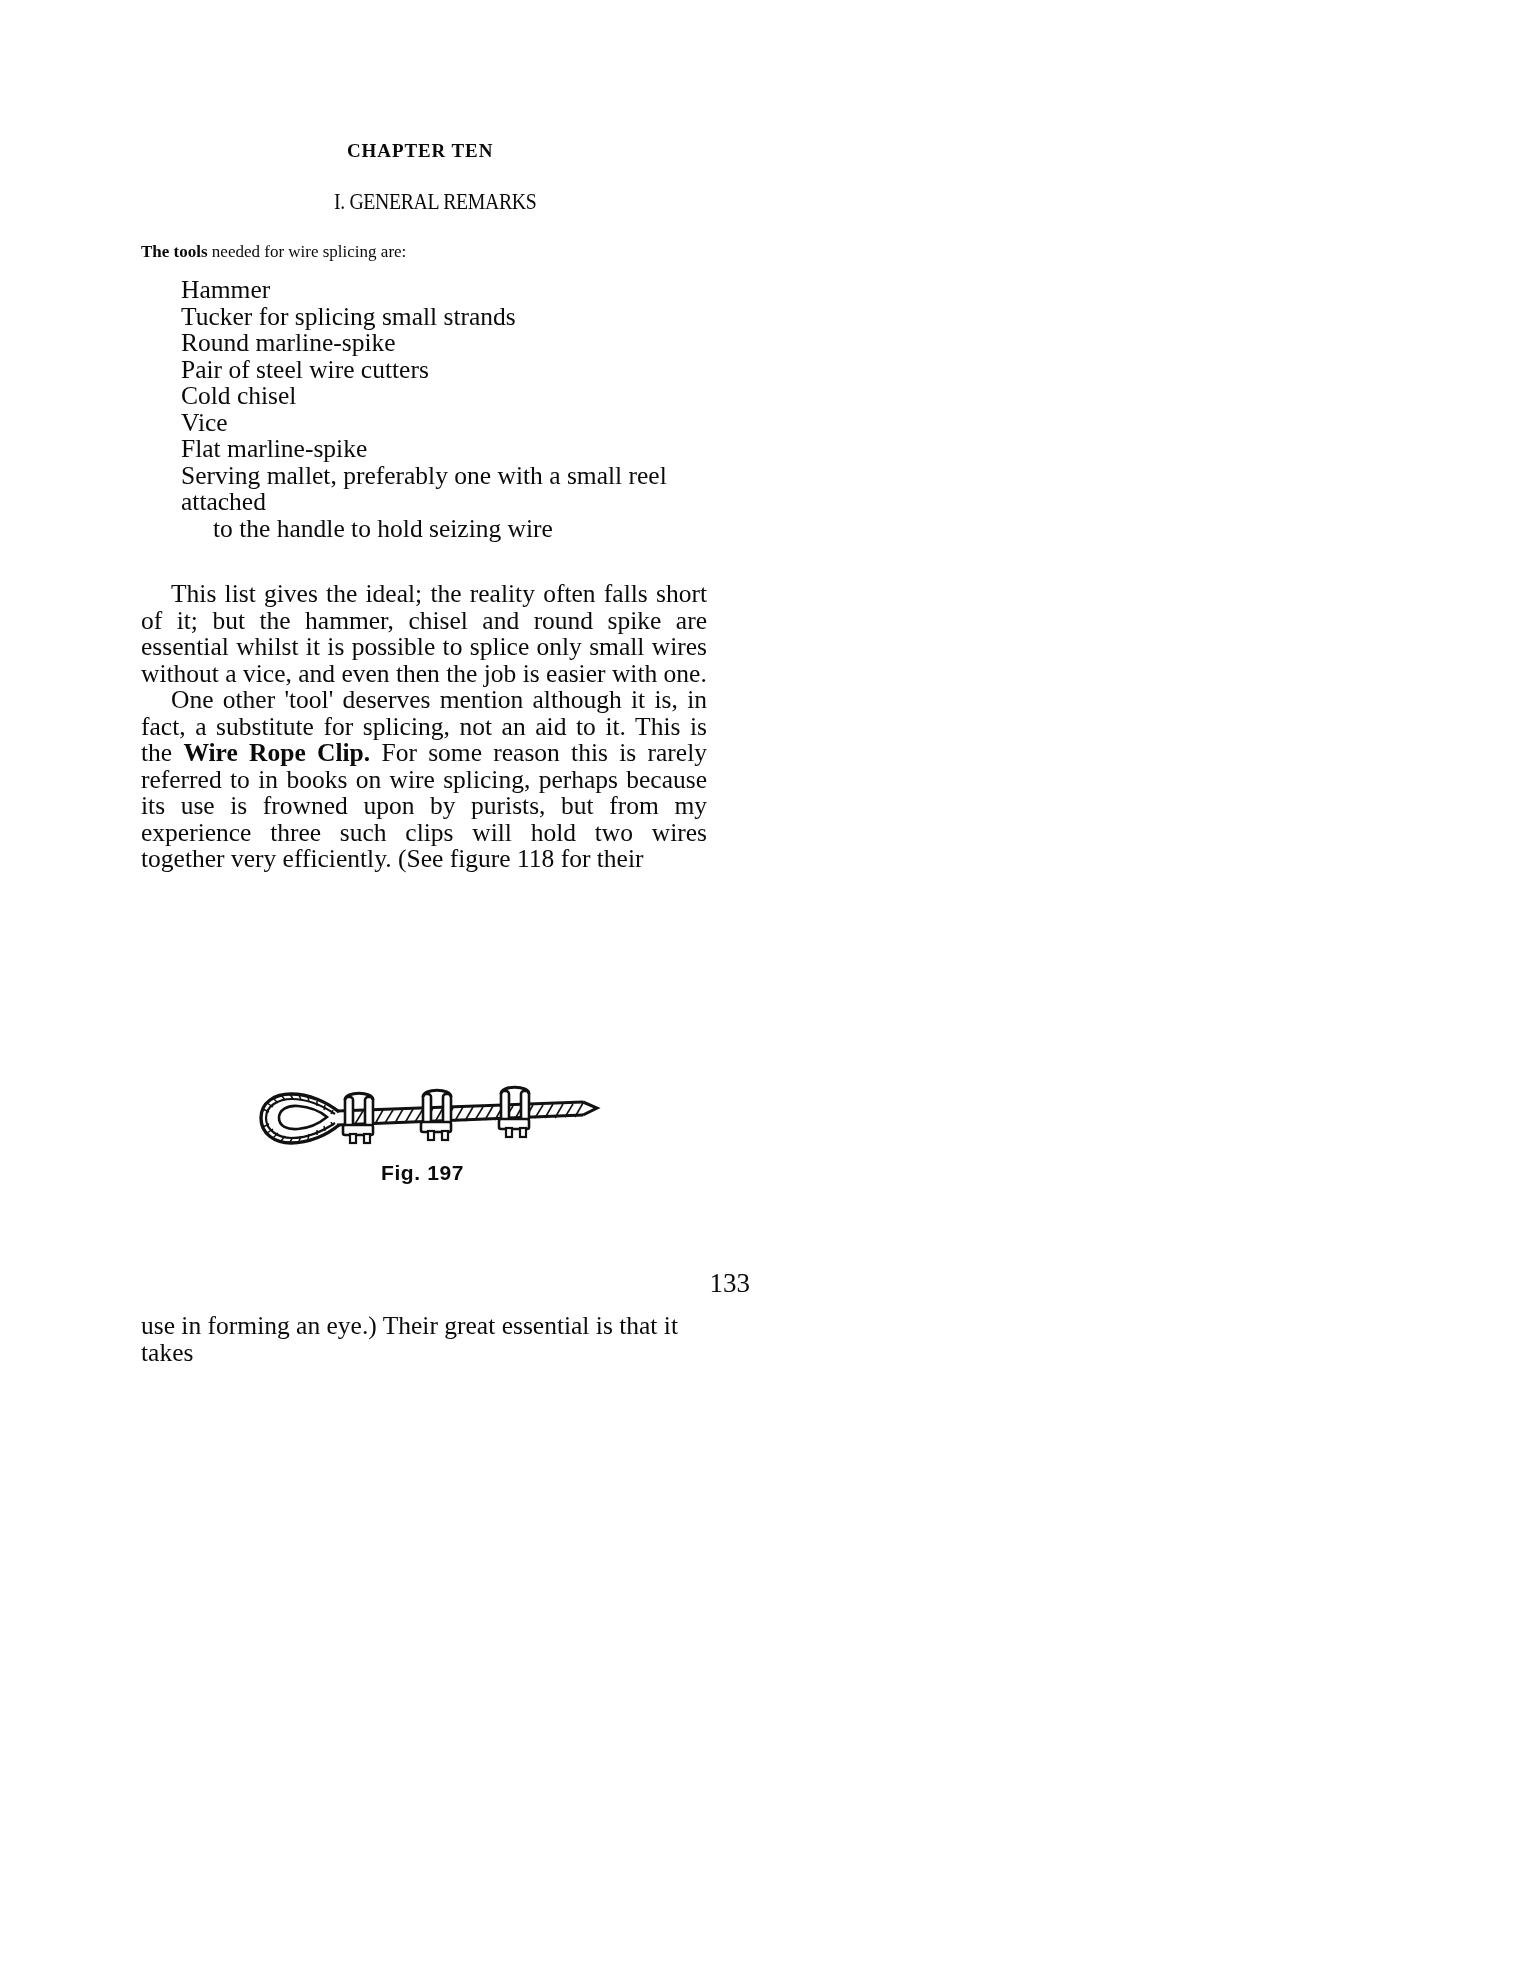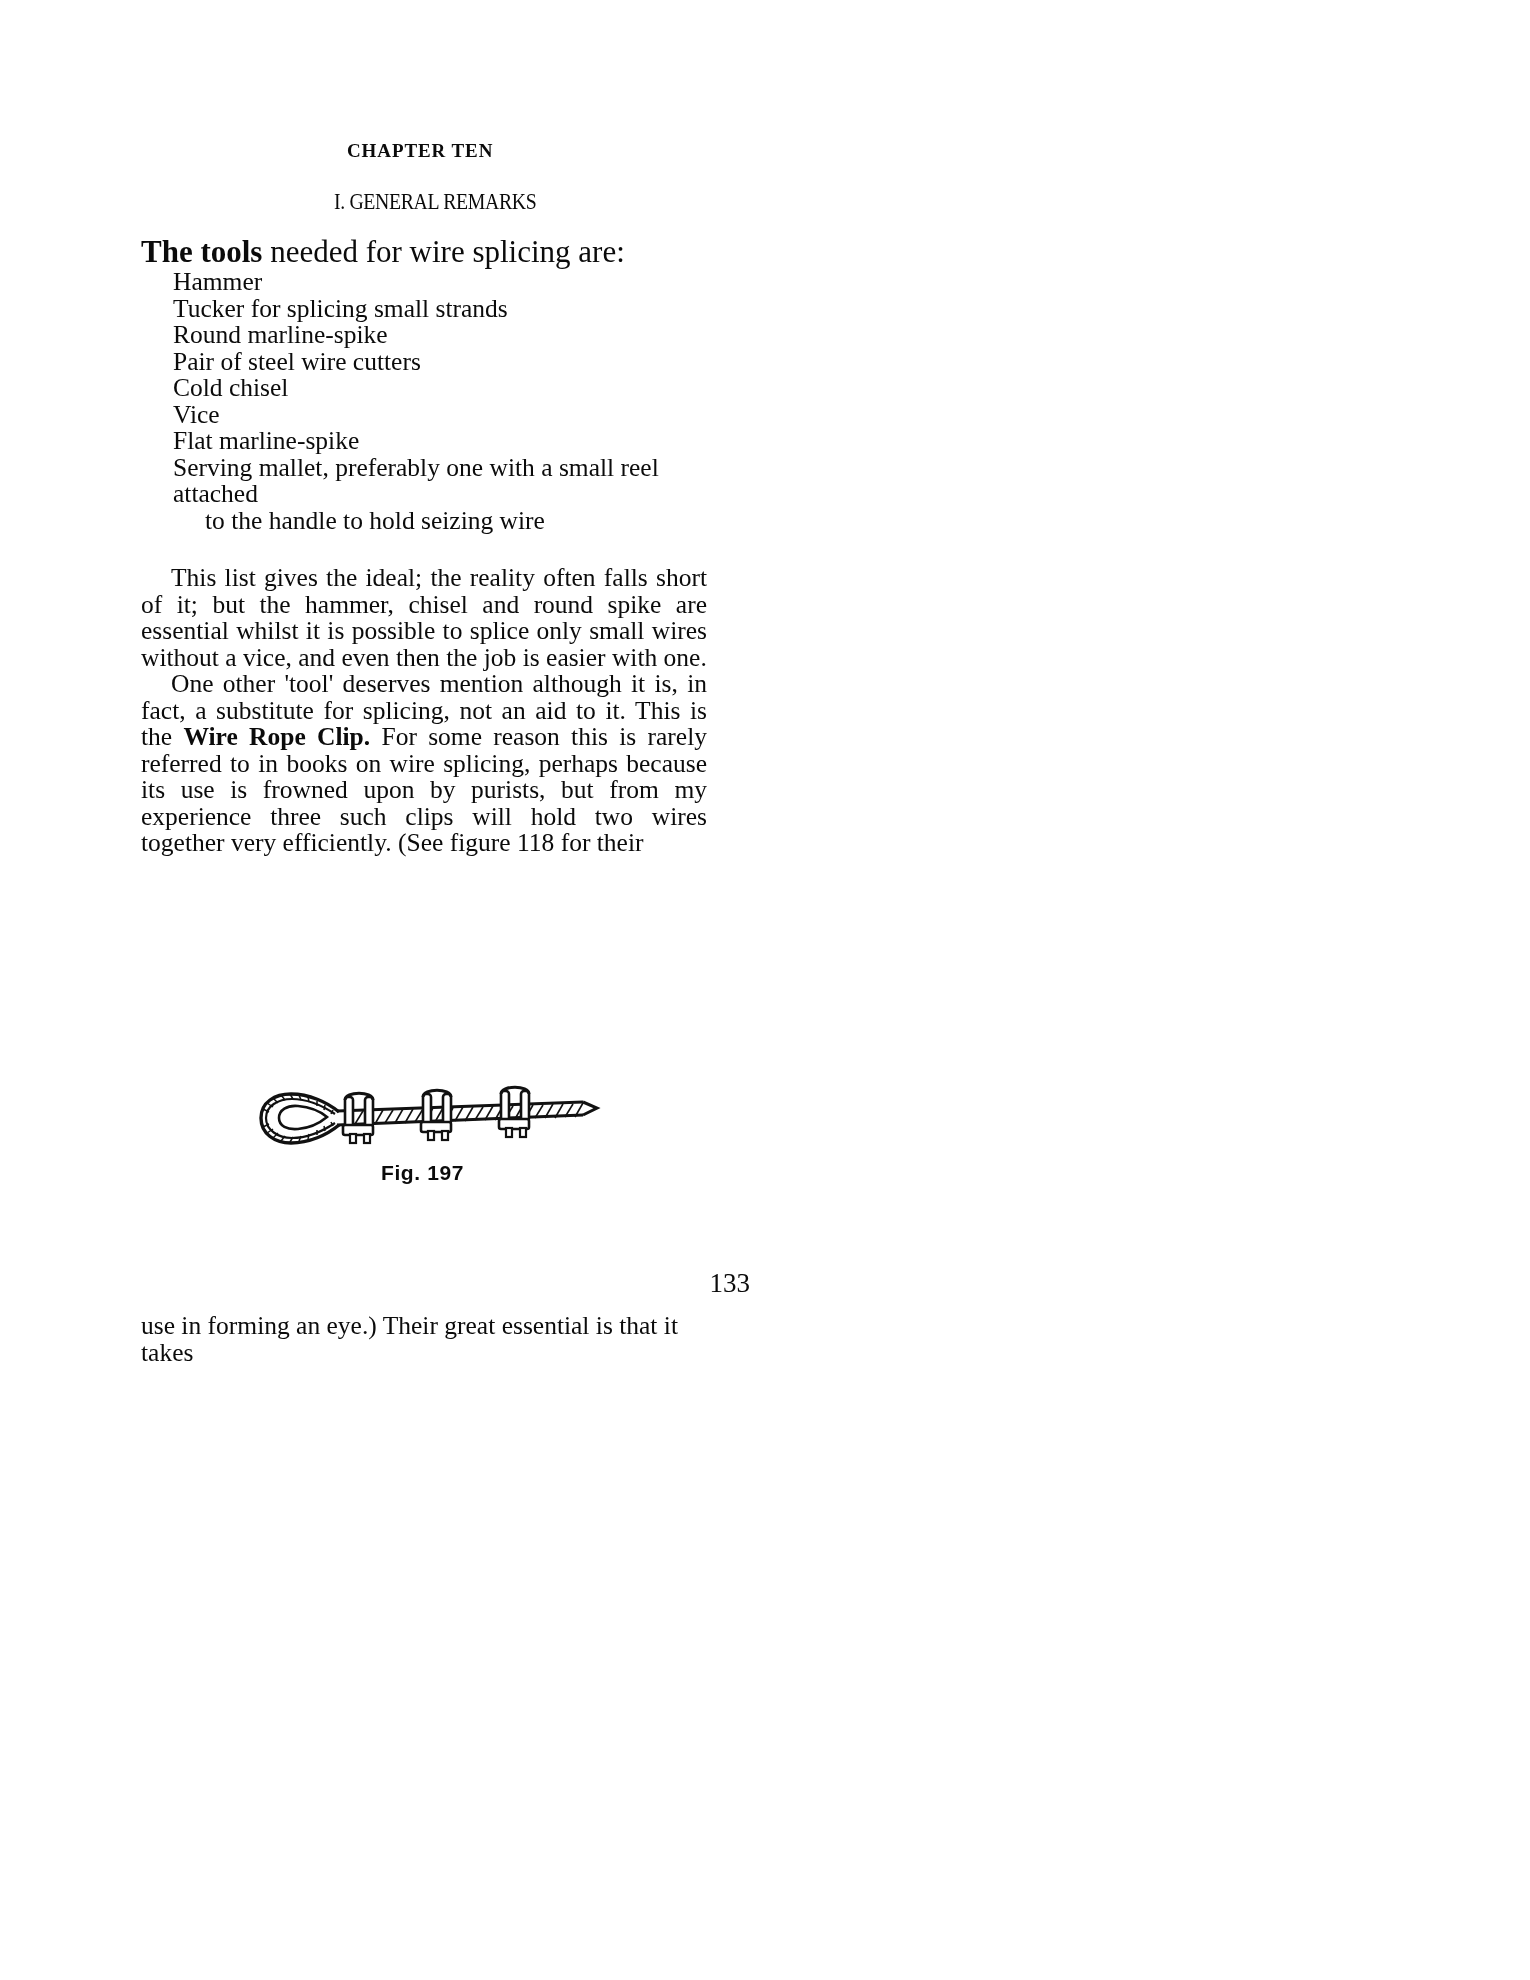--- a/index.html
+++ b/index.html
@@ -58,28 +58,28 @@
     letter-spacing: -0.4px;
     font-variant: small-caps;
     transform: scaleX(0.86);
     transform-origin: center;
     padding-left: 26px;
   }
 
   .lead {
     margin: 0;
     padding-top: 26px;
-    font-size: 31px;
+    font-size: 17px;
     line-height: 26.5px;
   }
   .lead b { font-weight: bold; }
 
   .tool-list {
     list-style: none;
-    margin: 4px;
+    margin: 12px;
     padding: 0 0 0 28px;
   }
   .tool-list li {
     font-size: 25.5px;
     line-height: 26.5px;
     white-space: pre-wrap;
   }
   .tool-list li .cont {
     display: block;
     padding-left: 32px;

